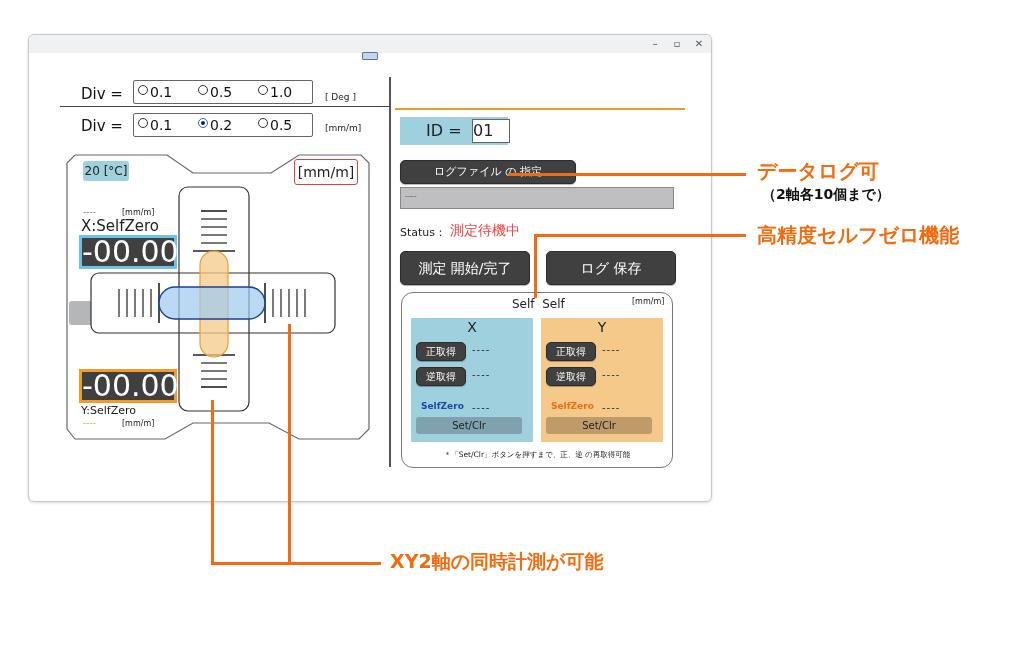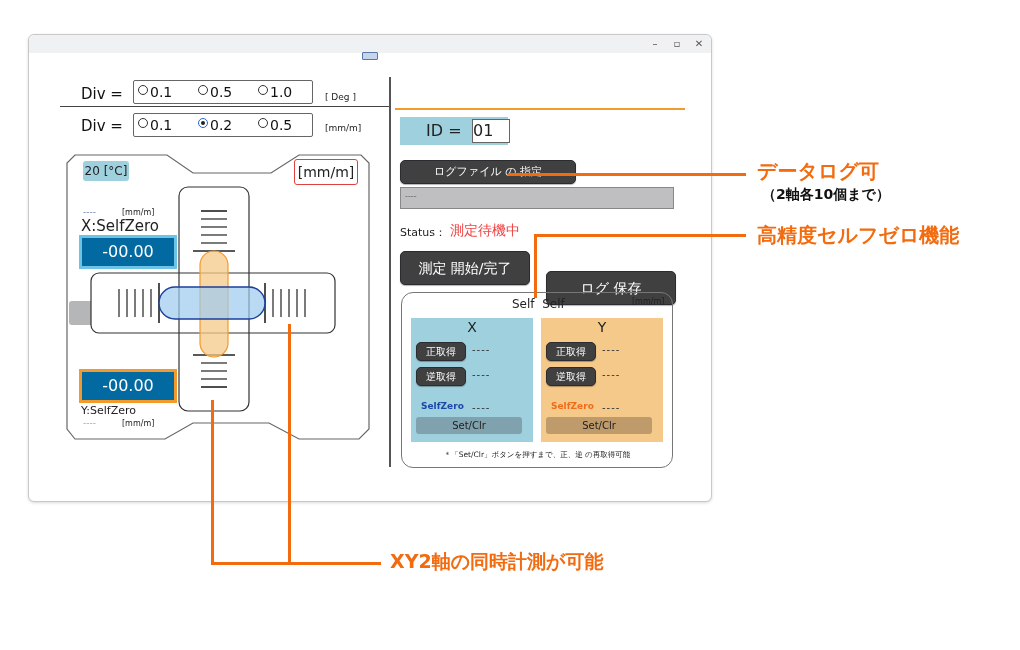--- a/index.html
+++ b/index.html
@@ -11,21 +11,21 @@
   .winbtn{top:2px;width:20px;height:14px;font-size:10px;color:#555;text-align:center;line-height:14px;}
   #grip{left:333px;top:17px;width:14px;height:6px;border:1px solid #5577aa;background:#c8d4ea;border-radius:1px;}
   
   .divlabel{font-size:15px;color:#111;}
   .radiobox{height:22px;border:1px solid #666;border-radius:2px;background:#fff;}
   .radio{display:inline-flex;align-items:flex-start;font-size:14px;color:#111;}
   .rc{width:8px;height:8px;border:1px solid #333;border-radius:50%;margin-right:2px;margin-top:1px;position:relative;}
   .rc.on{border-color:#2a66c8;}
   .rc.on::after{content:"";position:absolute;left:2px;top:2px;width:4px;height:4px;border-radius:50%;background:#222;}
   .unit-small{font-size:9px;color:#222;}
-  .lcd{background:#0369a1;color:#fff;font-size:16px;font-family:"DejaVu Sans",sans-serif;text-align:center;line-height:28px;}
+  .lcd{background:#404040;color:#fff;font-size:30px;font-family:"DejaVu Sans",sans-serif;text-align:center;line-height:28px;}
   
   .darkbtn{background:#404040;color:#fff;border-radius:5px;text-align:center;box-shadow:0 1px 1px rgba(0,0,0,.3);border:1px solid #2a2c2f;}
   .dash{font-size:10px;letter-spacing:1px;color:#333;}
   .callout{color:#f26b0f;font-weight:bold;}
   .ln{position:absolute;background:#f26b0f;}
 </style>
 </head>
 <body>
 
 <div id="win" class="abs">
@@ -139,21 +139,21 @@
     <div class="abs" style="left:72px;top:2px;width:36px;height:22px;background:#fff;border:1px solid #666;font-size:16px;line-height:22px;box-sizing:border-box;width:38px;height:24px;">01</div>
   </div>
 
   <div class="abs darkbtn" style="left:371px;top:125px;width:174px;height:22px;font-size:11px;line-height:22px;">ログファイル の 指定</div>
   <div class="abs" style="left:371px;top:152px;width:274px;height:22px;background:#bfbfc2;border:1px solid #888;box-sizing:border-box;font-size:8px;color:#666;padding-left:4px;line-height:18px;">----</div>
 
   <div class="abs" style="left:371px;top:190px;font-size:11px;">Status：</div>
   <div class="abs" style="left:421px;top:187px;font-size:14px;color:#ef4444;">測定待機中</div>
 
   <div class="abs darkbtn" style="left:371px;top:216px;width:128px;height:32px;font-size:14px;line-height:32px;">測定 開始/完了</div>
-  <div class="abs darkbtn" style="left:517px;top:216px;width:128px;height:32px;font-size:14px;line-height:32px;margin-top:20px;">ログ 保存</div>
+  <div class="abs darkbtn" style="left:517px;top:216px;width:128px;height:32px;font-size:14px;line-height:32px;">ログ 保存</div>
 
   <div class="abs" style="left:372px;top:257px;width:272px;height:176px;border:1.5px solid #777;border-radius:12px;box-sizing:border-box;">
     <div class="abs" style="left:110px;top:4px;font-size:12px;white-space:pre;">Self  Self</div>
     <div class="abs" style="left:230px;top:4px;font-size:8px;">[mm/m]</div>
 
     <div class="abs" style="left:9px;top:25px;width:122px;height:124px;background:#9ed0de;">
       <div class="abs" style="left:0;top:1px;width:122px;text-align:center;font-size:14px;">X</div>
       <div class="abs darkbtn" style="left:5px;top:24px;width:48px;height:17px;font-size:10px;line-height:17px;">正取得</div>
       <div class="abs dash" style="left:61px;top:26px;">----</div>
       <div class="abs darkbtn" style="left:5px;top:49px;width:48px;height:17px;font-size:10px;line-height:17px;">逆取得</div>

